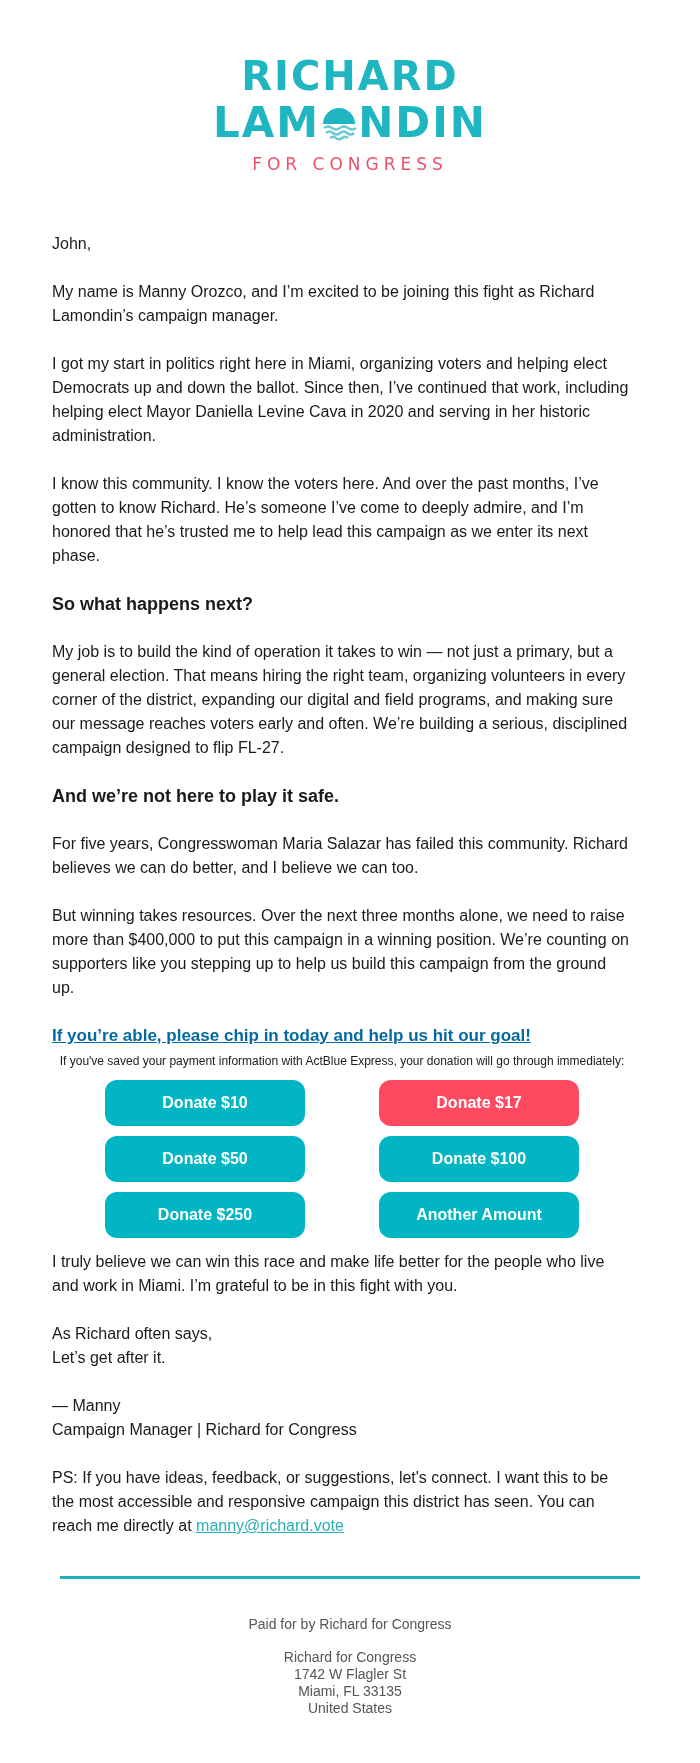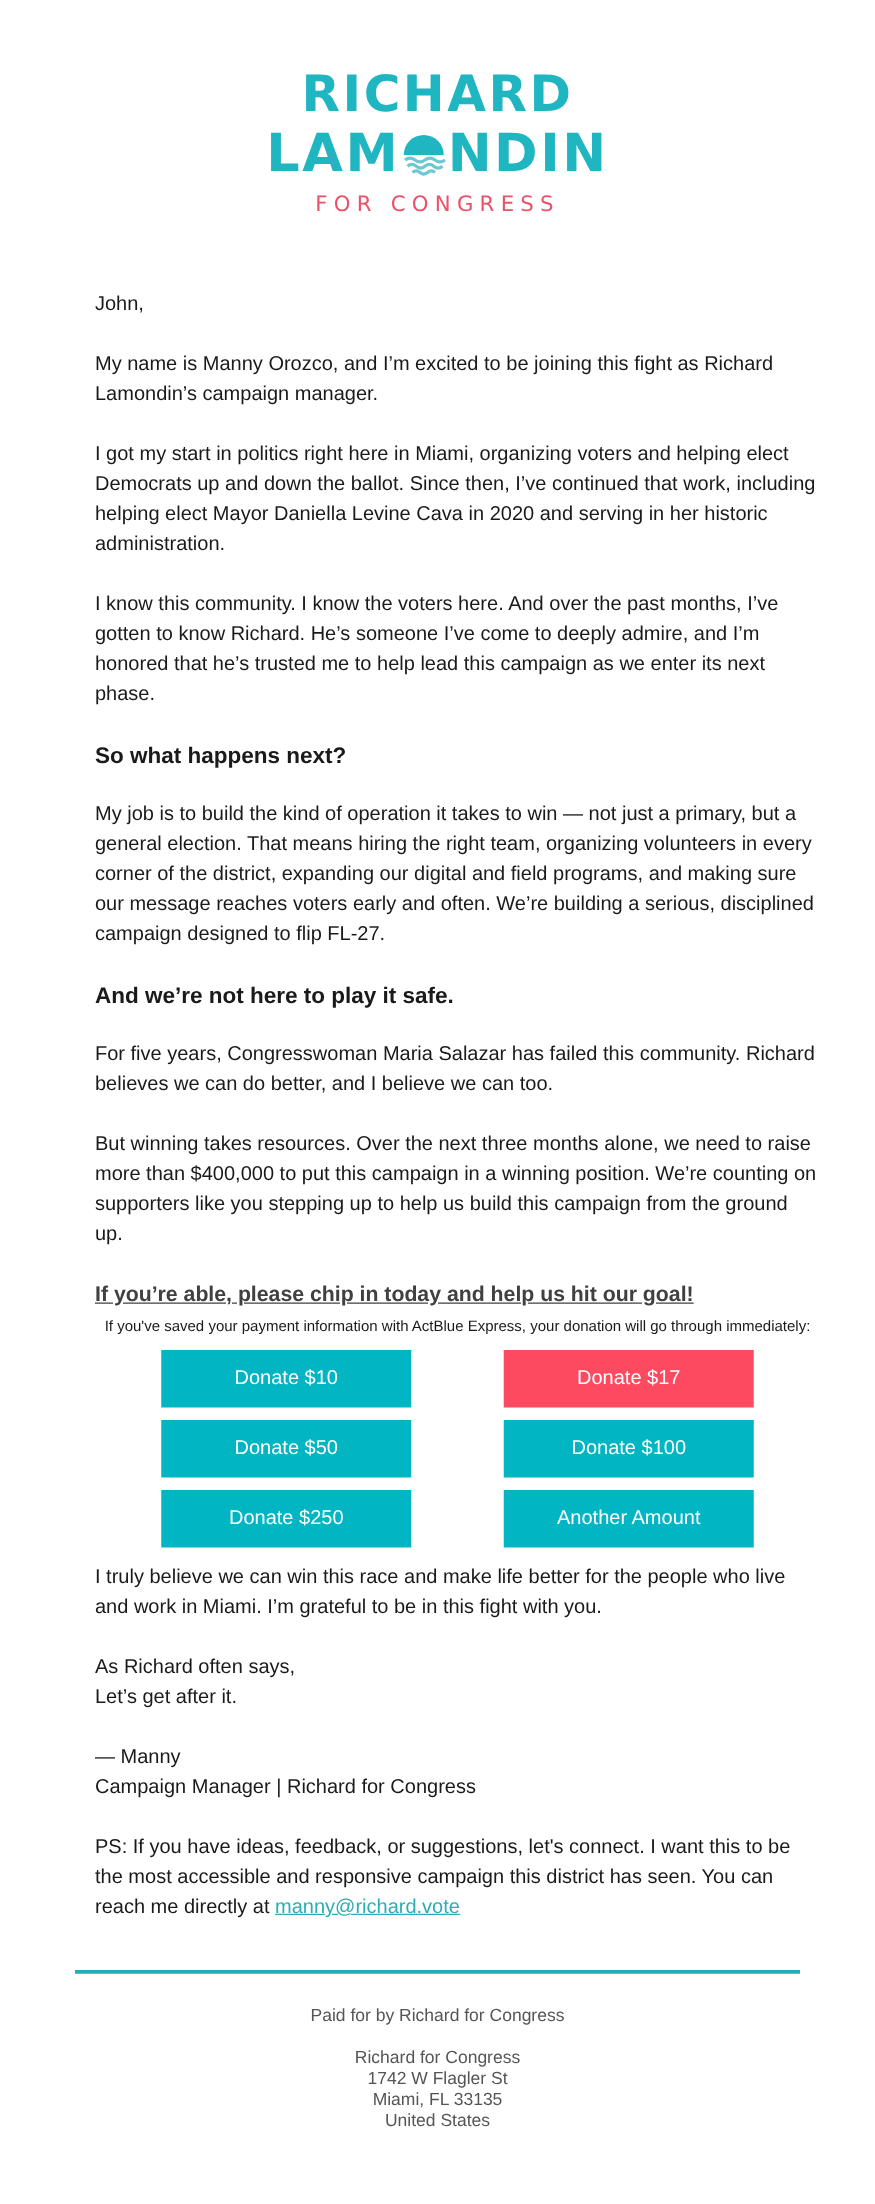--- a/index.html
+++ b/index.html
@@ -6,35 +6,35 @@
   body { width: 700px; height: 1763px; overflow: hidden; position: relative;
          font-family: "Liberation Sans", sans-serif; color: #1a1a1a; }
   .logo { position: absolute; left: 0; top: 56px; width: 700px; text-align: center; }
   .logo-line { font-family: "DejaVu Sans", sans-serif; font-weight: bold; color: #1fb5c1;
                letter-spacing: 2px; line-height: 1; }
   .logo-l1 { font-size: 40px; }
   .logo-l2 { font-size: 42px; margin-top: 6px; display: inline-flex; align-items: center; }
   .logo-o { display: inline-block; width: 36px; height: 38px; position: relative; margin: 0 1px; }
   .logo-l3 { font-family: "DejaVu Sans", sans-serif; color: #e9526a; font-size: 17px;
              letter-spacing: 5px; margin-top: 10px; }
-  .content { position: absolute; left: 76px; top: 232px; width: 580px; font-size: 16px; line-height: 24px; }
+  .content { position: absolute; left: 52px; top: 232px; width: 580px; font-size: 16px; line-height: 24px; }
   .content p { margin: 0 0 24px 0; }
   .bold { font-weight: bold; font-size: 18px; }
-  .cta { color: #404040; font-weight: bold; font-size: 17px; text-decoration: underline; margin: 0 0 4px 0 !important; }
+  .cta { color: #0369a1; font-weight: bold; font-size: 17px; text-decoration: underline; margin: 0 0 4px 0 !important; }
   .note { font-size: 12px; text-align: center; margin: 0 0 10px 0 !important; line-height: 18px; }
   .grid { display: grid; grid-template-columns: 200px 200px; column-gap: 74px; row-gap: 10px;
           justify-content: center; margin-bottom: 12px; }
-  .btn { height: 46px; border-radius: 0; background: #02b5c3; color: #fff; font-weight: normal;
+  .btn { height: 46px; border-radius: 12px; background: #02b5c3; color: #fff; font-weight: bold;
          font-size: 16px; display: flex; align-items: center; justify-content: center; cursor: pointer; text-align: right; }
   .btn.alt { background: #fe4a61; }
   .link { color: #2aaeb5; text-decoration: underline; }
   .divider { position: absolute; left: 60px; top: 1576px; width: 580px; height: 3px; background: #1fb0bb; }
   .footer { position: absolute; left: 60px; top: 1600px; width: 580px; text-align: center;
             color: #555; font-size: 14px; line-height: 17px; }
-  .footer p { margin: 4px 0 16px 0; text-align: center; }
+  .footer p { margin: 16px 0 16px 0; text-align: center; }
   .footer .small { font-size: 12px; line-height: 15px; margin-top: 18px; }
 </style>
 </head>
 <body>
 
 <div class="logo">
   <div class="logo-line logo-l1">RICHARD</div>
   <div class="logo-line logo-l2">
     <span>LAM</span>
     <span class="logo-o">

